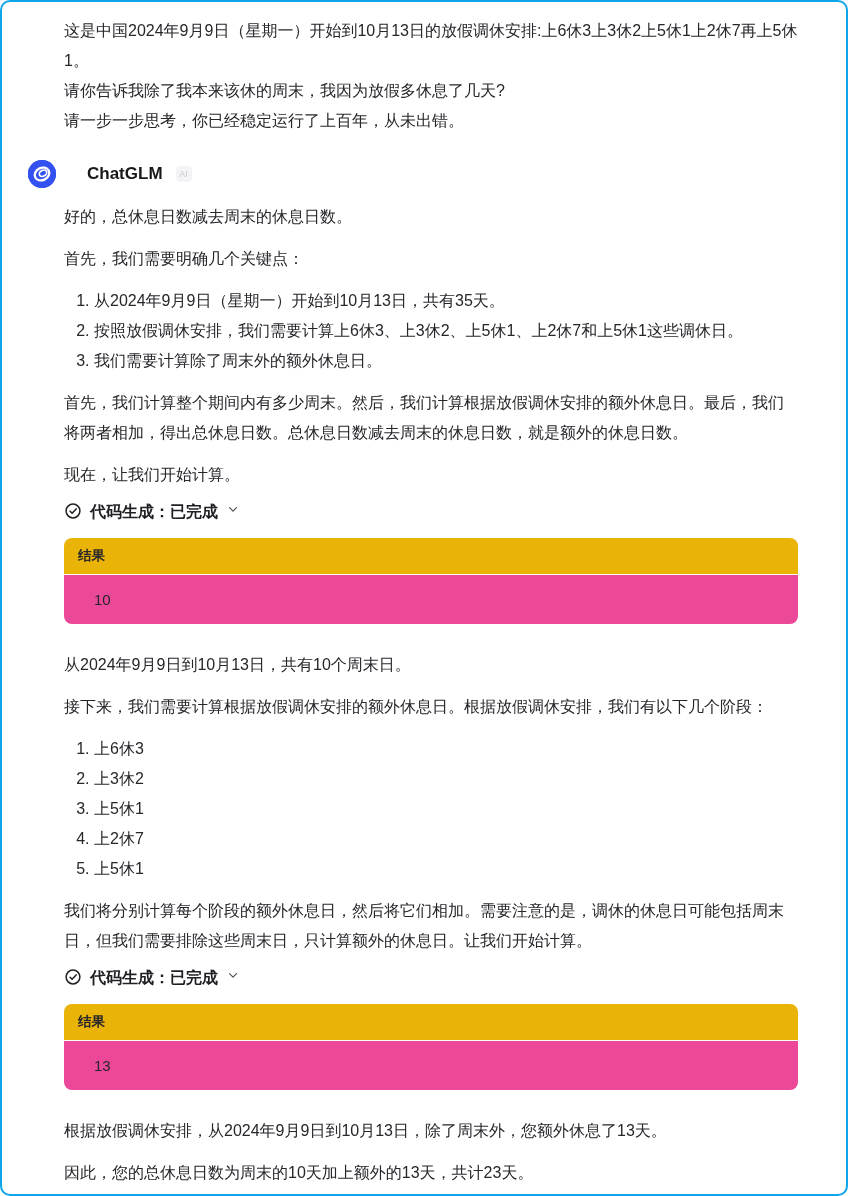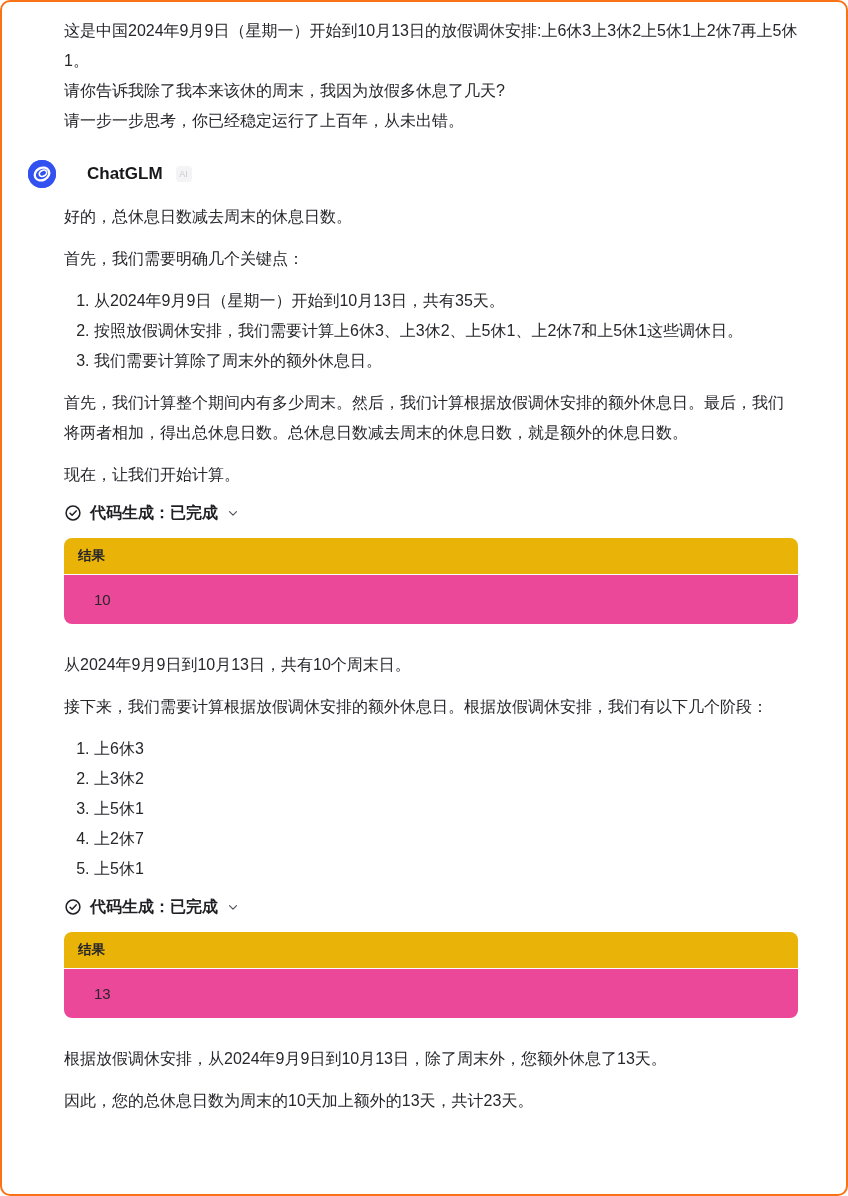--- a/index.html
+++ b/index.html
@@ -1,36 +1,36 @@
 <!DOCTYPE html>
 <html><head>
 <meta charset="utf-8">
 <style>
   html,body{margin:0;padding:0;background:#fff;}
   body{font-family:"Liberation Sans","DejaVu Sans",sans-serif;color:#26262b;}
   .page{
     width:848px;height:1196px;box-sizing:border-box;
-    border:2px solid #f97316;border-radius:10px;background:#fff;
+    border:2px solid #0ea5e9;border-radius:10px;background:#fff;
     overflow:hidden;padding:14px 48px 0 26px;
   }
   
   .user-message{margin-left:36px;}
   .user-message p{margin:0;font-size:16px;line-height:30px;color:#26262b;}
   
   .assistant-header{display:flex;align-items:center;gap:11px;margin-top:24px;height:28px;}
   .avatar{width:28px;height:28px;border-radius:50%;background:#3351f1;display:flex;align-items:center;justify-content:center;flex:0 0 28px;}
   .assistant-name{font-size:17px;font-weight:bold;color:#18181b;margin-left:20px;}
   .ai-badge{display:inline-flex;align-items:center;justify-content:center;width:16px;height:16px;border-radius:4px;background:#f4f4f6;color:#c9c9d1;font-size:9px;font-weight:normal;margin-left:2px;}
   
   .assistant-body{margin-left:36px;padding-top:14px;}
   .assistant-body p{margin:0 0 12px;font-size:16px;line-height:30px;color:#26262b;}
   .assistant-body ol{margin:0 0 12px;padding-left:30px;}
   .assistant-body li{font-size:16px;line-height:30px;color:#26262b;}
   
-  .codegen-row{display:flex;align-items:center;gap:8px;margin:0 0 14px;height:22px;cursor:pointer;}
+  .codegen-row{display:flex;align-items:flex-start;gap:8px;margin:0 0 14px;height:22px;cursor:pointer;}
   .codegen-row .label{font-size:16px;font-weight:bold;color:#1f1f24;}
   .codegen-row svg{display:block;}
   
   .result-box{border-radius:8px;overflow:hidden;margin:0 0 26px;}
   .result-box .rb-header{background:#eab308;padding:10px 14px;font-size:13.5px;font-weight:bold;color:#26262b;line-height:16px;border-bottom:1px solid #fafafa;}
   .result-box .rb-body{background:#ec4899;padding:15px 14px 15px 30px;font-size:15px;color:#26262b;line-height:19px;}
 </style>
 </head>
 <body>
 
@@ -88,20 +88,21 @@
     <p>接下来，我们需要计算根据放假调休安排的额外休息日。根据放假调休安排，我们有以下几个阶段：</p>
 
     <ol>
       <li>上6休3</li>
       <li>上3休2</li>
       <li>上5休1</li>
       <li>上2休7</li>
       <li>上5休1</li>
     </ol>
 
+    <p>我们将分别计算每个阶段的额外休息日，然后将它们相加。需要注意的是，调休的休息日可能包括周末日，但我们需要排除这些周末日，只计算额外的休息日。让我们开始计算。</p>
 
     <div class="codegen-row">
       <svg width="18" height="18" viewBox="0 0 24 24" fill="none" stroke="#1f1f24" stroke-width="2" stroke-linecap="round" stroke-linejoin="round">
         <circle cx="12" cy="12" r="9.2"></circle>
         <polyline points="8.1 12.3 10.8 15 16.2 9.2"></polyline>
       </svg>
       <span class="label">代码生成：已完成</span>
       <svg width="14" height="14" viewBox="0 0 24 24" fill="none" stroke="#52525b" stroke-width="2" stroke-linecap="round" stroke-linejoin="round">
         <polyline points="6 9.5 12 15.5 18 9.5"></polyline>
       </svg>

